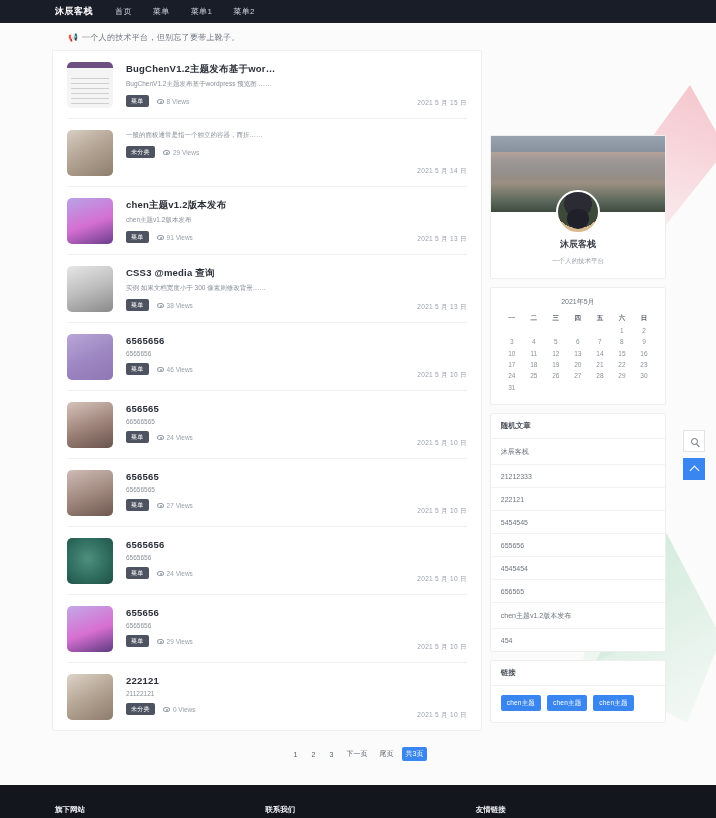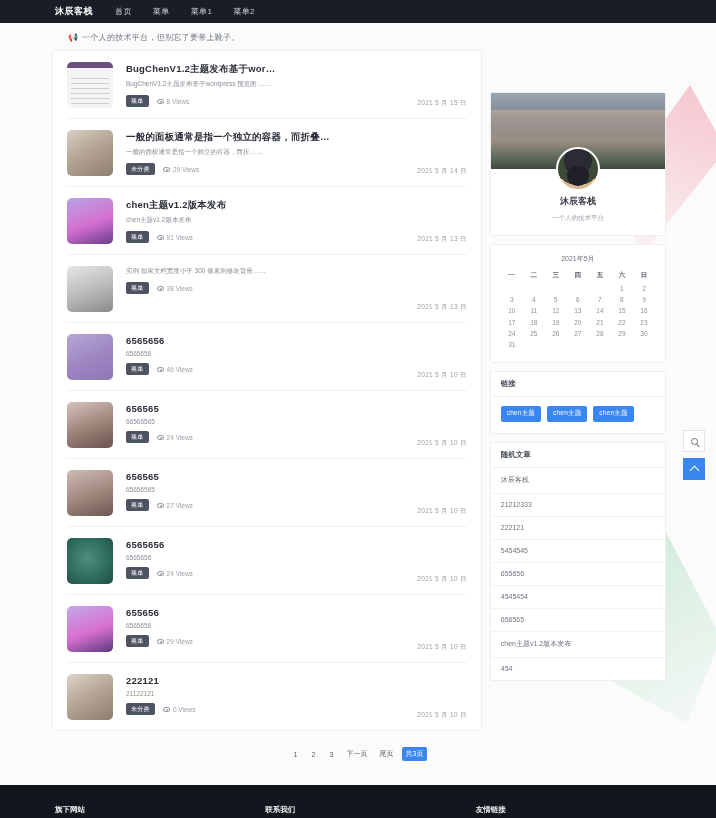--- a/index.html
+++ b/index.html
@@ -65,21 +65,21 @@
     width: 9px; height: 9px; display: inline-block;
     color: #7b8291; font-size: 8px; line-height: 9px;
   }
   .notice-text { font-size: 8px; color: #6f7682; letter-spacing: .3px; }
 
   
   .wrap {
     position: relative; z-index: 3;
     display: flex; gap: 8px;
     padding: 0 50px 0 52px;
-    align-items: center;
+    align-items: flex-end;
   }
   .col-main { width: 434px; }
   .col-side { width: 178px; }
 
   
   .article-list {
     background: #ffffff;
     border: 1px solid #eeeeee;
     border-radius: 2px;
     padding: 0 14px;
@@ -328,21 +328,20 @@
                   <b style="font-weight:normal">8 Views</b>
                 </span>
             </div>
           </div>
           <div class="art-date">2021 5 月 15 日</div>
         </div>
 
         <div class="article">
           <div class="thumb t2"></div>
           <div class="art-body">
-            <div class="art-title">一般的面板通常是指一个独立的容器，而折叠…</div>
             <div class="art-excerpt">一般的面板通常是指一个独立的容器，而折……</div>
             <div class="art-meta">
               <span class="cat-badge">未分类</span>
               <span class="views">
                   <i class="eye"></i>
                   <b style="font-weight:normal">29 Views</b>
                 </span>
             </div>
           </div>
           <div class="art-date">2021 5 月 14 日</div>
@@ -360,20 +359,21 @@
                   <b style="font-weight:normal">91 Views</b>
                 </span>
             </div>
           </div>
           <div class="art-date">2021 5 月 13 日</div>
         </div>
 
         <div class="article">
           <div class="thumb t4"></div>
           <div class="art-body">
+            <div class="art-title">CSS3 @media 查询</div>
             <div class="art-excerpt">实例 如果文档宽度小于 300 像素则修改背景……</div>
             <div class="art-meta">
               <span class="cat-badge">菜单</span>
               <span class="views">
                   <i class="eye"></i>
                   <b style="font-weight:normal">38 Views</b>
                 </span>
             </div>
           </div>
           <div class="art-date">2021 5 月 13 日</div>
@@ -559,45 +559,45 @@
                 <td></td>
                 <td></td>
                 <td></td>
               </tr>
             </tbody>
           </table>
         </div>
       </div>
 
       <div class="widget">
-        <div class="widget-head">链接</div>
-        <div class="widget-body">
-          <div class="link-chips">
-            <span class="chip">chen主题</span>
-            <span class="chip">chen主题</span>
-            <span class="chip">chen主题</span>
-          </div>
-        </div>
-      </div>
-
-      <div class="widget">
         <div class="widget-head">随机文章</div>
         <ul class="post-list">
           <li>沐辰客栈</li>
           <li>21212333</li>
           <li>222121</li>
           <li>5454545</li>
           <li>655656</li>
           <li>4545454</li>
           <li>656565</li>
           <li>chen主题v1.2版本发布</li>
           <li>454</li>
         </ul>
       </div>
 
+      <div class="widget">
+        <div class="widget-head">链接</div>
+        <div class="widget-body">
+          <div class="link-chips">
+            <span class="chip">chen主题</span>
+            <span class="chip">chen主题</span>
+            <span class="chip">chen主题</span>
+          </div>
+        </div>
+      </div>
+
     </div>
   </div>
 
   <div class="pagination">
     <div class="page-btn">1</div>
     <div class="page-btn">2</div>
     <div class="page-btn">3</div>
     <div class="page-btn">下一页</div>
     <div class="page-btn">尾页</div>
     <div class="page-btn active">共3页</div>

